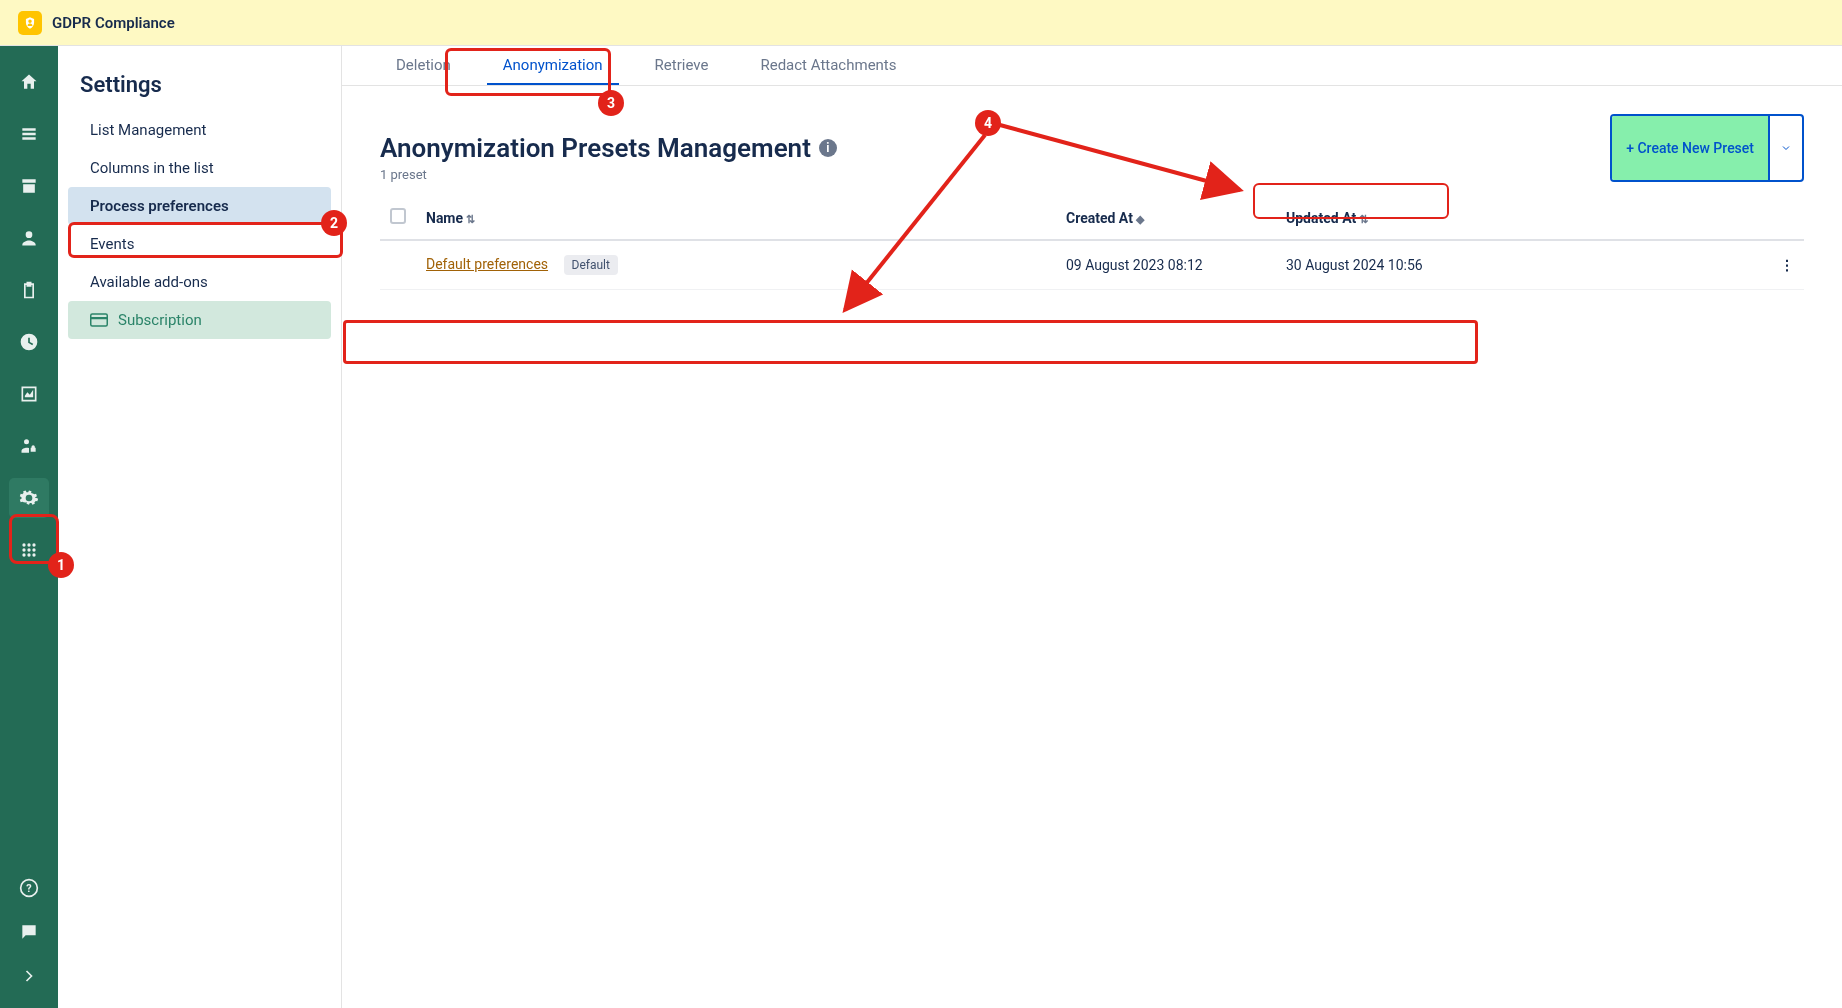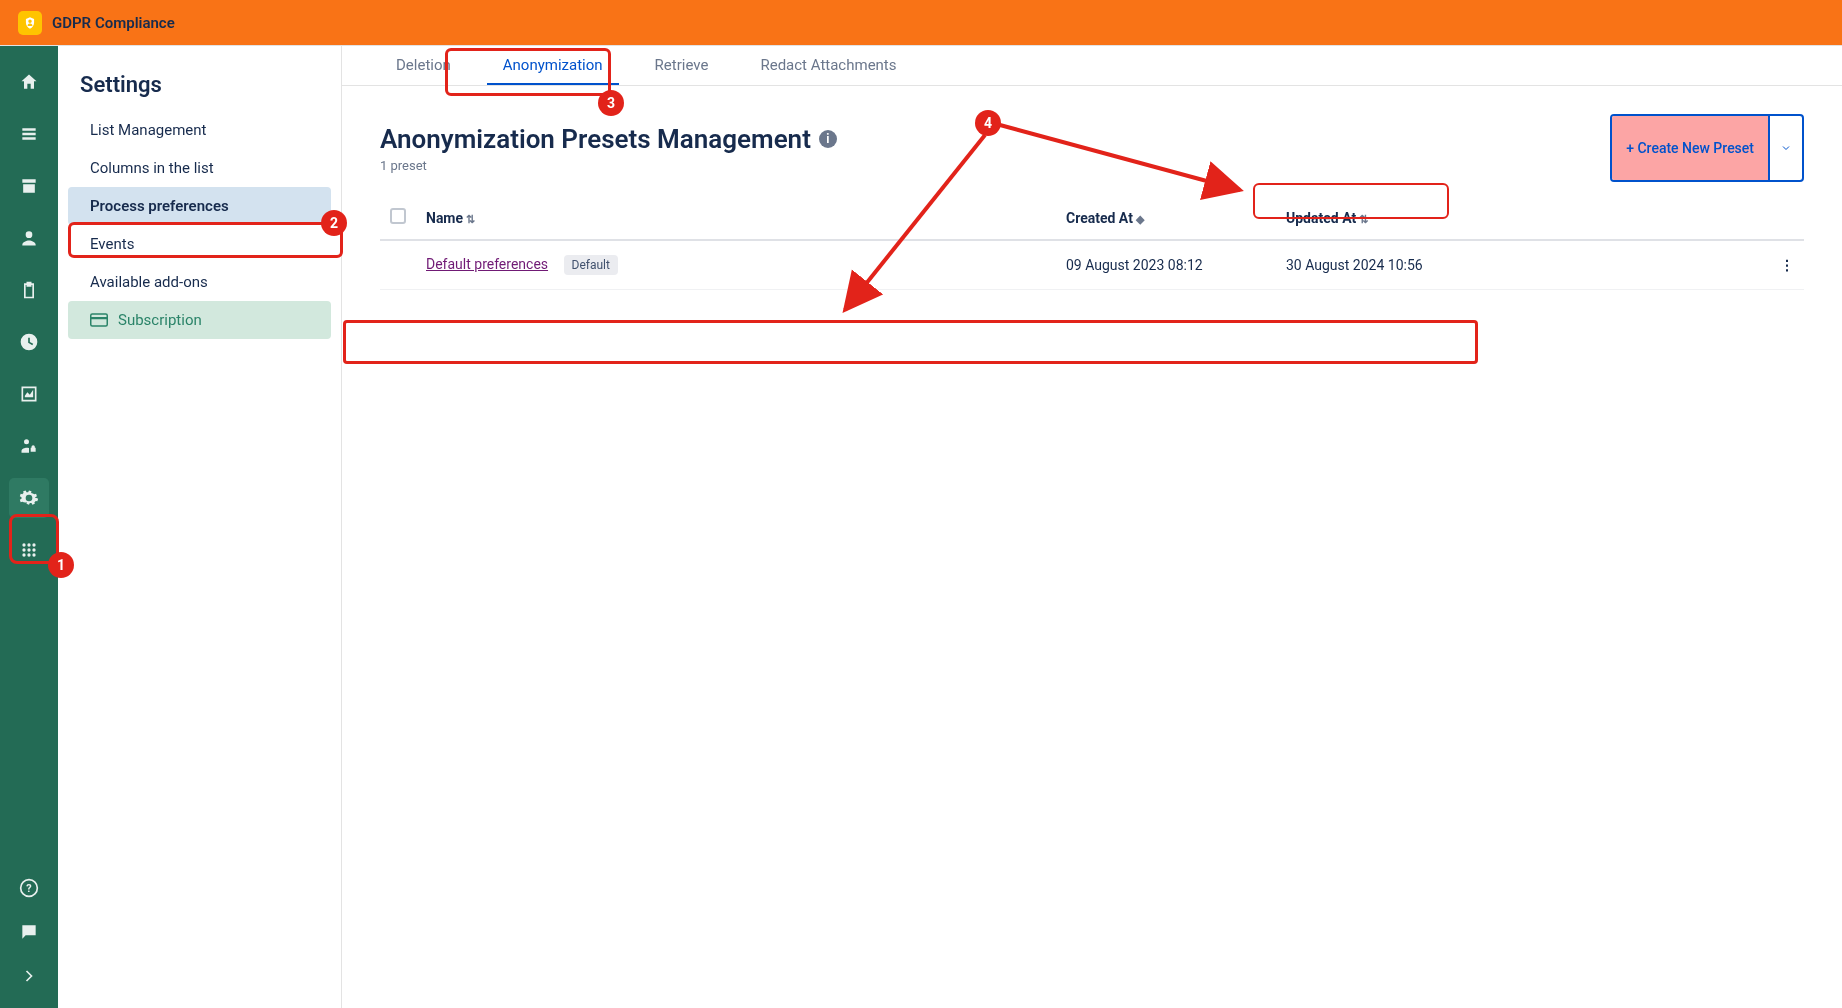--- a/index.html
+++ b/index.html
@@ -9,21 +9,21 @@
     color: #172b4d;
     background: #f4f5f7;
     width: 1842px;
     height: 1008px;
     overflow: hidden;
   }
 
   
   .topbar {
     height: 46px;
-    background: #f97316;
+    background: #fef9c3;
     border-bottom: 1px solid #e3e3e3;
     display: flex;
     align-items: center;
     padding-left: 18px;
   }
   .topbar .app-logo {
     width: 24px; height: 24px;
     background: #ffc400;
     border-radius: 5px;
     display: flex; align-items: center; justify-content: center;
@@ -128,41 +128,41 @@
   .tab.active::after {
     content: "";
     position: absolute;
     left: 10px; right: 10px; bottom: 0;
     height: 2px;
     background: #0052cc;
   }
 
   
   .page-header {
-    display: flex; justify-content: space-between; align-items: center;
+    display: flex; justify-content: space-between; align-items: flex-end;
     padding: 28px 38px 10px;
   }
   .page-header h1 {
     font-size: 26px; font-weight: 600; display: inline-flex; align-items: center;
   }
   .page-header h1 .info-icon {
     margin-left: 8px; width:18px; height:18px; border-radius:50%;
     background:#6b778c; color:#fff; display:inline-flex; align-items:center; justify-content:center;
     font-size:12px; font-weight:700;
   }
   .page-header .sub { color:#6b778c; font-size:13px; margin-top:4px; }
 
   .create-group {
     display: flex;
     border: 2px solid #0052cc;
     border-radius: 4px;
     overflow: hidden;
   }
   .create-btn {
-    background:#fca5a5; color:#0052cc;
+    background:#86efac; color:#0052cc;
     padding: 24px 14px;
     font-size: 14px;
     font-weight: 500;
     cursor: pointer;
     display: flex; align-items: center;
   }
   .create-dd {
     border-left: 2px solid #0052cc;
     padding: 8px 10px;
     display:flex; align-items:center; justify-content:center;
@@ -186,21 +186,21 @@
     color:#6b778c; font-size:11px; margin-left:3px;
   }
   table.presets td {
     padding: 14px 10px;
     font-size: 14px;
     color:#172b4d;
     border-bottom: 1px solid #f0f1f3;
     vertical-align: middle;
   }
   .row-link {
-    color:#701a75; text-decoration: underline; cursor:pointer;text-align:center;
+    color:#a16207; text-decoration: underline; cursor:pointer;text-align:center;
   }
   .badge-default {
     display:inline-block;
     background:#ebecf0; color:#42526e;
     font-size:12px; padding:3px 8px; border-radius:4px;
     margin-left: 12px;
   }
   .checkbox {
     width:16px; height:16px; border:2px solid #c1c7d0; border-radius:3px;
     display:inline-block; cursor:pointer;

